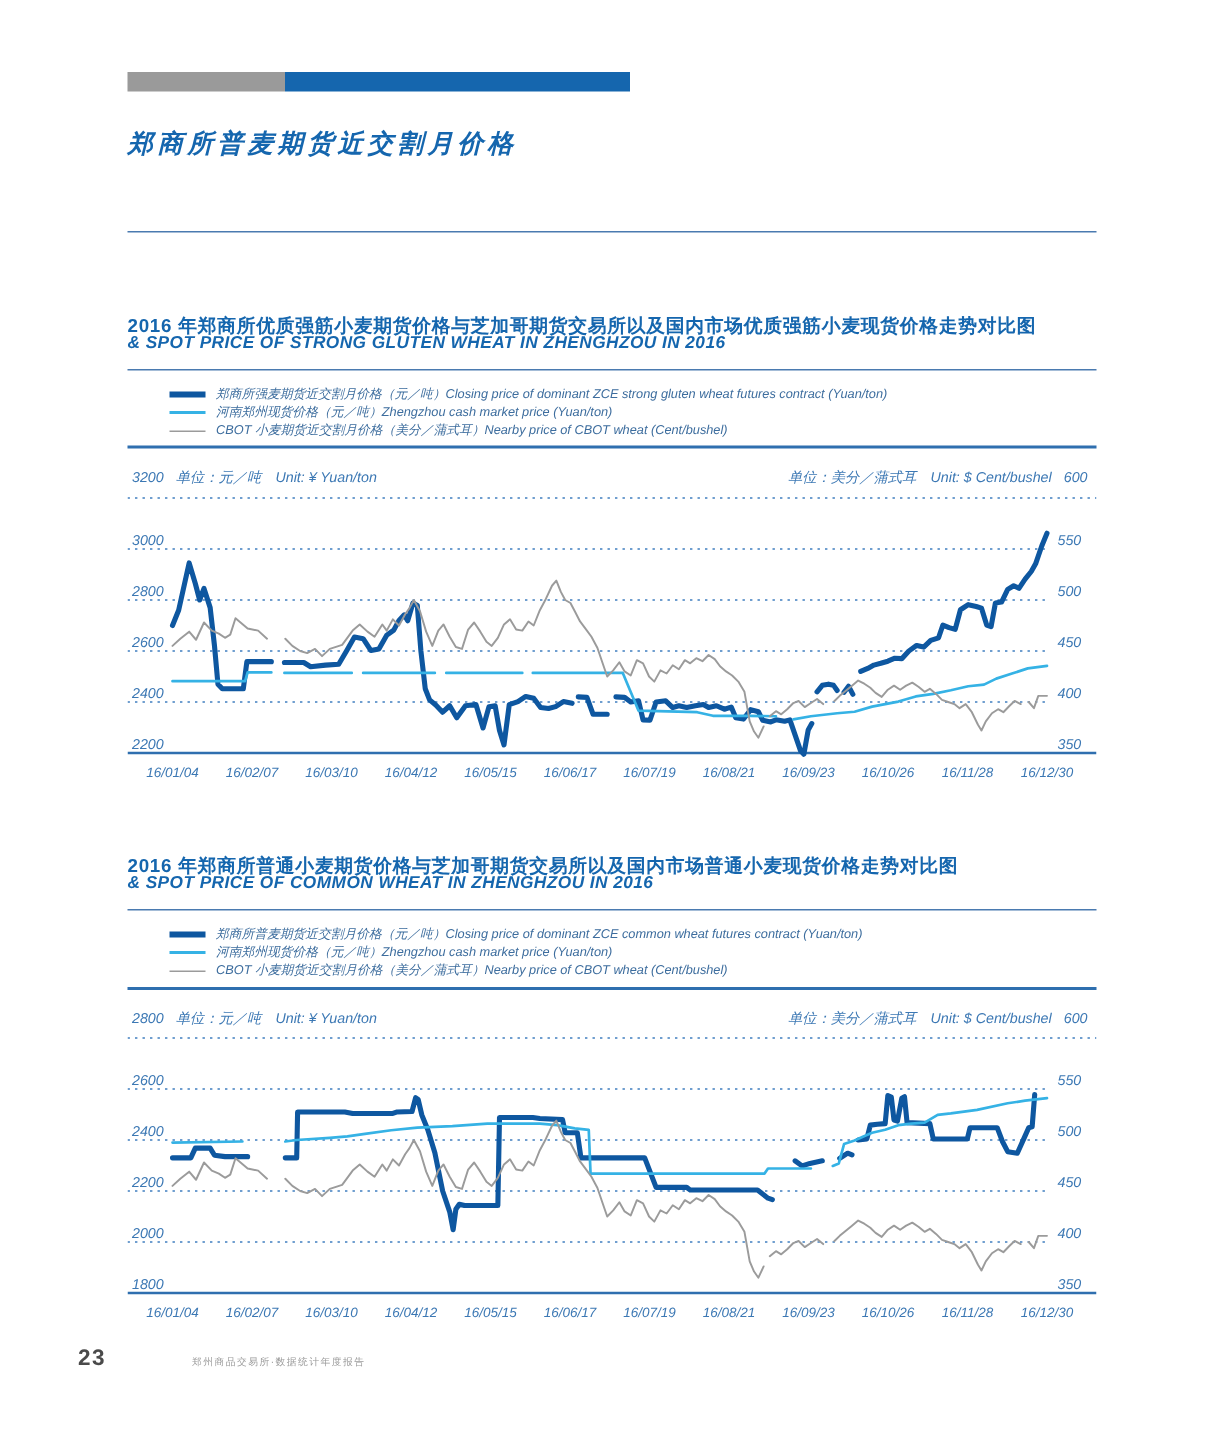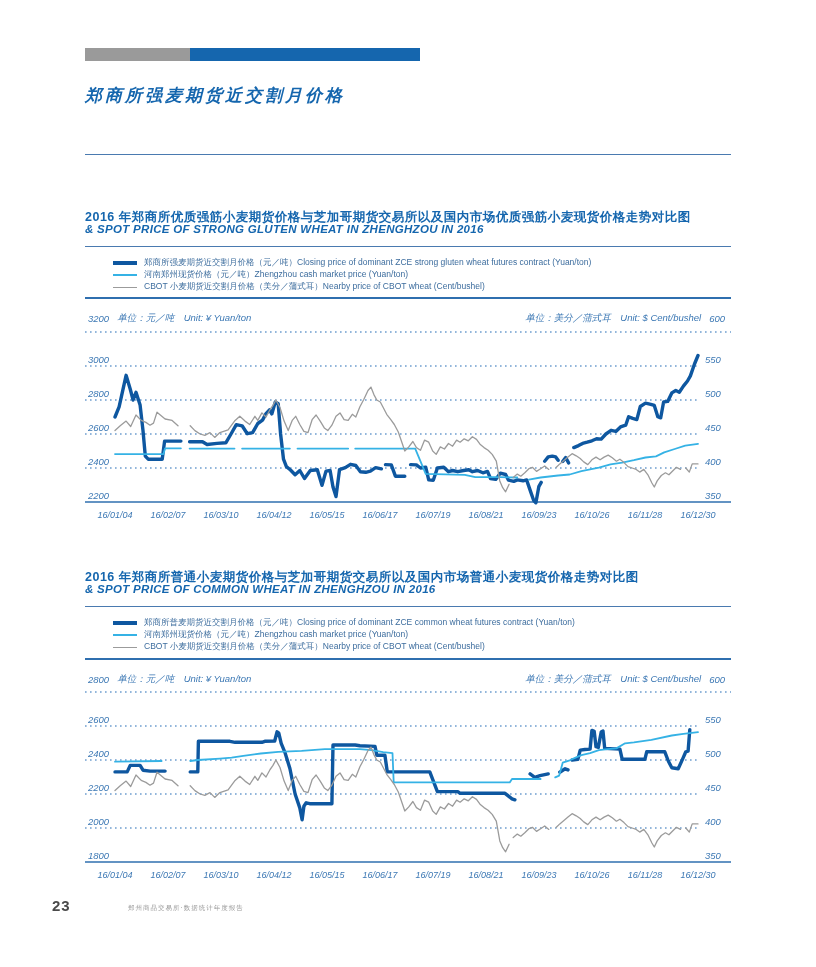--- a/index.html
+++ b/index.html
@@ -15,21 +15,21 @@
           letter-spacing:3px;color:#1566ae;}
   .rule{position:absolute;left:85px;width:646px;height:0;border-top:1px solid #4a7ab0;}
   
   .sec-cn{position:absolute;left:85px;width:660px;font-size:12.5px;font-weight:bold;color:#1566ae;letter-spacing:0.5px;margin-top:17px;}
   .sec-en{position:absolute;left:85px;width:660px;font-size:11.5px;font-weight:bold;font-style:italic;
           color:#1566ae;letter-spacing:0.3px;}
   
   .legend{position:absolute;left:113px;width:600px;}
   .legend .row{display:flex;align-items:center;height:12px;}
   .swatch{display:inline-block;width:24px;margin-right:7px;flex:0 0 24px;}
-  .leg-label{font-size:8.5px;color:#3d6d9e;white-space:nowrap;}
+  .leg-label{font-size:8.5px;font-style:italic;color:#3d6d9e;white-space:nowrap;}
   .sep{position:absolute;left:85px;width:646px;height:0;border-top:2px solid #2f6faf;}
   
   .unit-row{position:absolute;left:85px;width:646px;height:15px;display:flex;justify-content:space-between;
             font-size:9.5px;font-style:italic;color:#3c78b4;}
   .unit-row .grp{display:flex;align-items:center;gap:8px;}
   .unit-row .lt{padding-left:3px;}
   .unit-row .rt{padding-right:6px;}
   .chart-svg{position:absolute;left:85px;width:646px;height:196px;}
   .tick{font:italic 9.5px "Liberation Sans",sans-serif;fill:#3c78b4;}
   .date{font:italic 9px "Liberation Sans",sans-serif;}
@@ -39,21 +39,21 @@
 </style>
 </head>
 <body>
 
 <div id="page">
 
   <div class="hdr-bar">
     <div class="seg1" style="background:#9a9a9a"></div>
     <div class="seg2" style="background:#1566ae"></div>
   </div>
-  <div class="hdr-cn">郑商所强麦期货近交割月价格</div>
+  <div class="hdr-cn">郑商所普麦期货近交割月价格</div>
   <div class="rule" style="top:154px"></div>
 
   <div class="sec-cn" style="top:192px">2016 年郑商所优质强筋小麦期货价格与芝加哥期货交易所以及国内市场优质强筋小麦现货价格走势对比图</div>
   <div class="sec-en" style="top:223px">&amp; SPOT PRICE OF STRONG GLUTEN WHEAT IN ZHENGHZOU IN 2016</div>
   <div class="rule" style="top:246px"></div>
 
   <div class="legend" style="top:257px">
     <div class="row">
       <span class="swatch" style="background: rgb(14, 87, 160); height: 4px;"></span>
       <span class="leg-label">郑商所强麦期货近交割月价格（元／吨）Closing price of dominant ZCE strong gluten wheat futures contract (Yuan/ton)</span>

